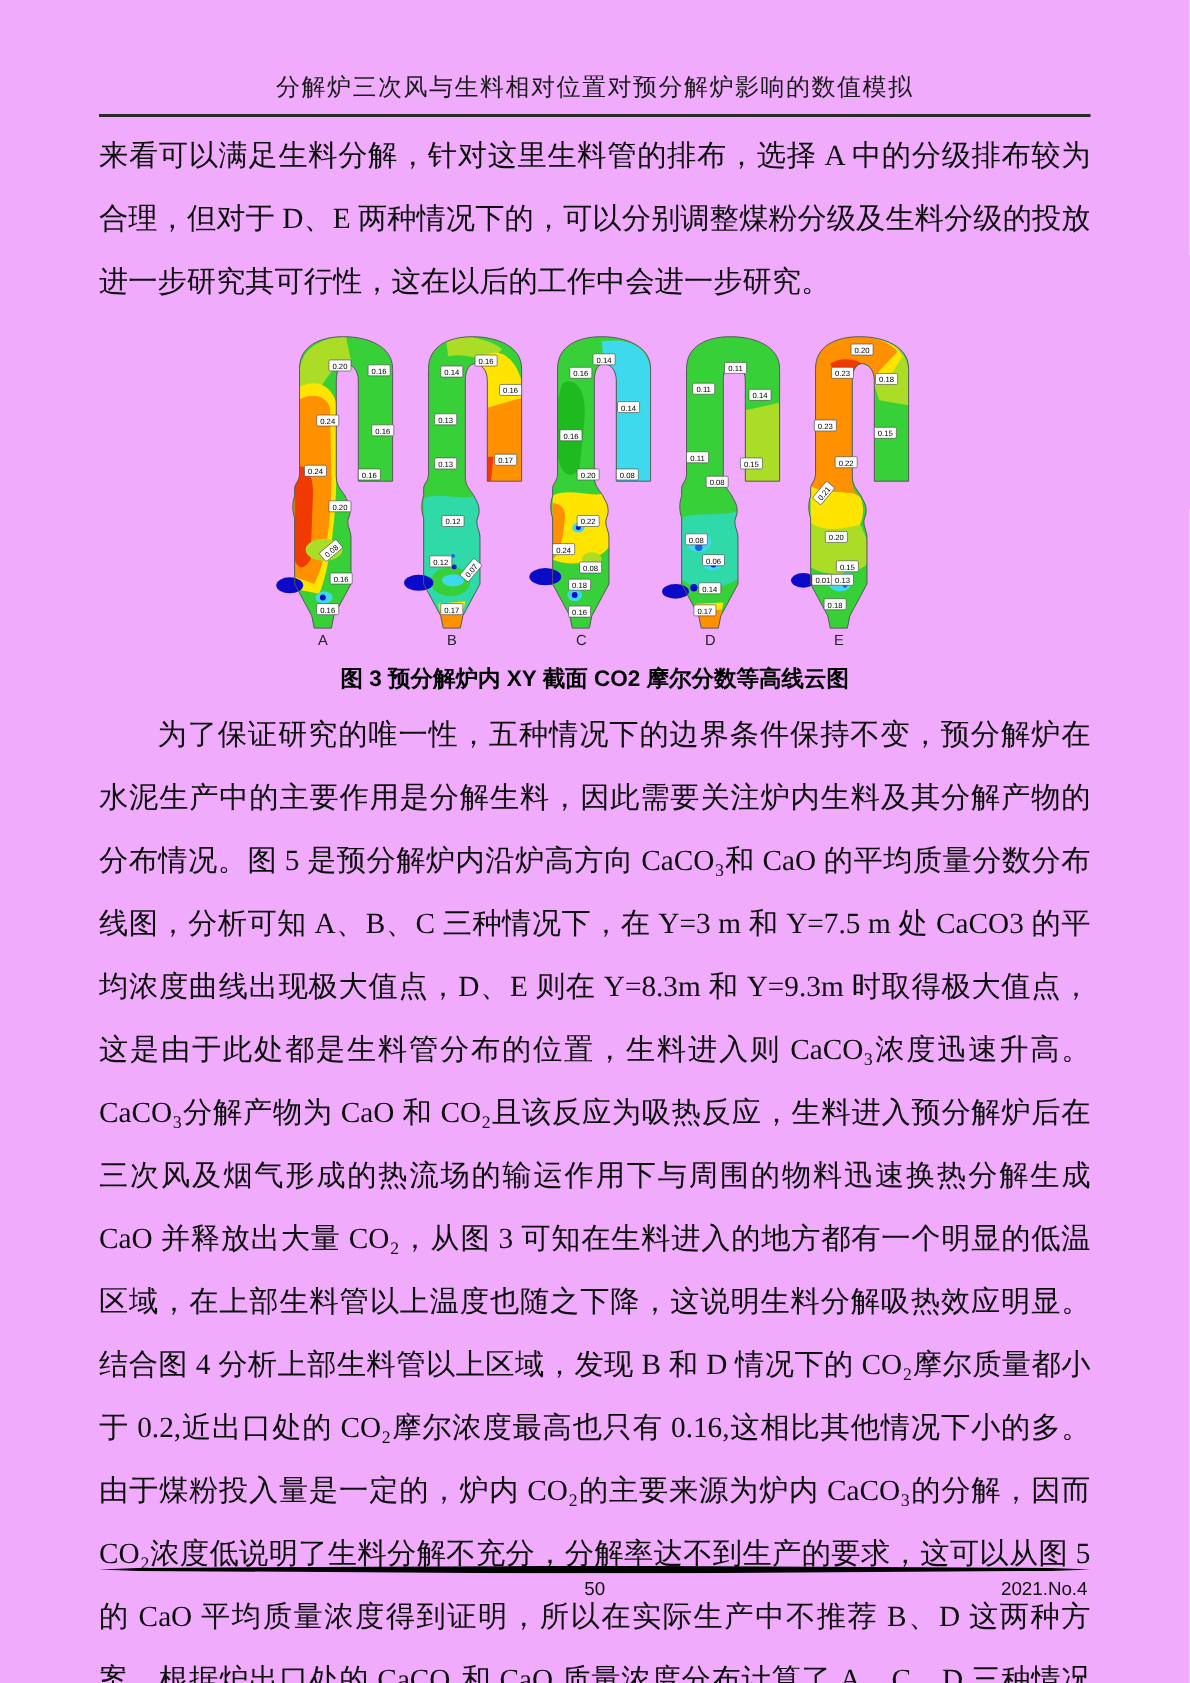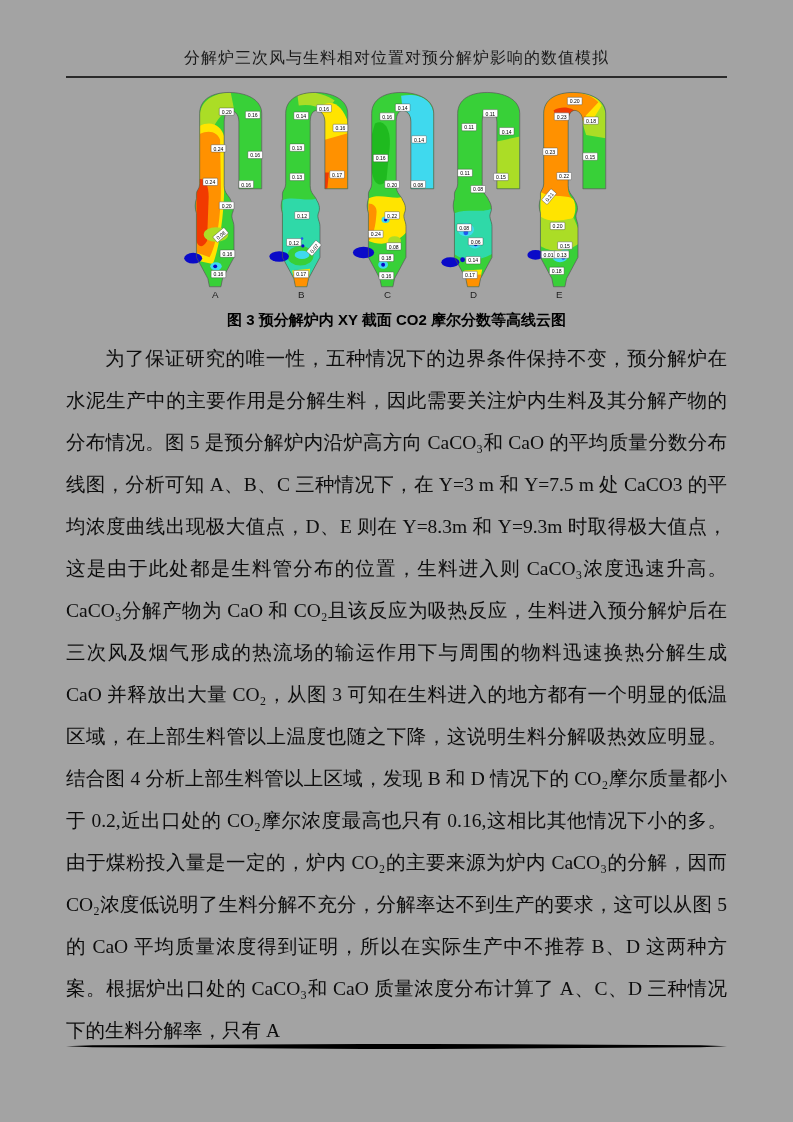--- a/index.html
+++ b/index.html
@@ -1,19 +1,19 @@
 <!DOCTYPE html>
 <html style="--red: #f13a00; --orange: #ff9100; --yellow: #ffe400; --yellow_green: #abdd26; --green: #38d038; --dark_green: #1fba1f; --teal: #2fd9a8; --cyan: #3fd9ee; --blue: #1f5aee; --dark_blue: #0a0ac8;"><head>
 <meta charset="utf-8">
 <style>
   * { margin:0; padding:0; box-sizing:border-box; }
   html,body { background:#e9e9e9; }
   .page {
     position:relative; width:793px; height:1122px; margin:0 auto;
-    background:#a3a3a3; overflow:hidden;
+    background:#f0abfc; overflow:hidden;
     font-family:"Liberation Serif","DejaVu Serif",serif; color:#111;
   }
   .content { padding:48px 66px 0 66px; }
   .header-title {
     text-align:center; font-size:16px; letter-spacing:1px; color:#1a1a1a;
     padding-bottom:7px;
   }
   .header-rule { border-top:2px solid #2a2a2a; }
   .para {
     font-size:19.5px; line-height:42px; text-align:justify; color:#0d0d0d;
@@ -58,20 +58,21 @@
   }
 </style>
 </head>
 <body>
 
 <div class="page">
   <div class="content">
     <div class="header-title">分解炉三次风与生料相对位置对预分解炉影响的数值模拟</div>
     <div class="header-rule"></div>
 
+    <p class="para first">来看可以满足生料分解，针对这里生料管的排布，选择 A 中的分级排布较为合理，但对于 D、E 两种情况下的，可以分别调整煤粉分级及生料分级的投放进一步研究其可行性，这在以后的工作中会进一步研究。</p>
 
     <div class="figure-wrap">
 
       <div class="vessel">
         <svg viewBox="-8 0 98 258">
           <defs>
               <clipPath id="clipA">
                 <path d="M10,30 C10,12 26,4 46,4 C66,4 86,12 86,30 L86,122 L58,122 L58,40 C58,30 52,26 48,26 C44,26 40,30 40,40 L40,118 C40,128 46,130 48,136 C52,142 52,148 50,152 C48,158 52,162 52,168 L52,206 L38,232 L36,242 L22,242 L20,232 L6,206 L6,152 C4,146 4,140 6,134 L6,128 C6,124 10,122 10,116 L10,30 Z"></path>
               </clipPath>
             </defs>
@@ -417,14 +418,18 @@
       </div>
     </div>
 
     <div class="fig-caption">图 3 预分解炉内 XY 截面 CO2 摩尔分数等高线云图</div>
 
     <p class="para indent">为了保证研究的唯一性，五种情况下的边界条件保持不变，预分解炉在水泥生产中的主要作用是分解生料，因此需要关注炉内生料及其分解产物的分布情况。图 5 是预分解炉内沿炉高方向 CaCO₃和 CaO 的平均质量分数分布线图，分析可知 A、B、C 三种情况下，在 Y=3 m 和 Y=7.5 m 处 CaCO3 的平均浓度曲线出现极大值点，D、E 则在 Y=8.3m 和 Y=9.3m 时取得极大值点，这是由于此处都是生料管分布的位置，生料进入则 CaCO₃浓度迅速升高。CaCO₃分解产物为 CaO 和 CO₂且该反应为吸热反应，生料进入预分解炉后在三次风及烟气形成的热流场的输运作用下与周围的物料迅速换热分解生成 CaO 并释放出大量 CO₂，从图 3 可知在生料进入的地方都有一个明显的低温区域，在上部生料管以上温度也随之下降，这说明生料分解吸热效应明显。结合图 4 分析上部生料管以上区域，发现 B 和 D 情况下的 CO₂摩尔质量都小于 0.2,近出口处的 CO₂摩尔浓度最高也只有 0.16,这相比其他情况下小的多。由于煤粉投入量是一定的，炉内 CO₂的主要来源为炉内 CaCO₃的分解，因而 CO₂浓度低说明了生料分解不充分，分解率达不到生产的要求，这可以从图 5 的 CaO 平均质量浓度得到证明，所以在实际生产中不推荐 B、D 这两种方案。根据炉出口处的 CaCO₃和 CaO 质量浓度分布计算了 A、C、D 三种情况下的生料分解率，只有 A</p>
   </div>
 
   <div class="footer">
     <div class="footer-rule"></div>
+    <div class="footer-row">
+      <span class="footer-page">50</span>
+      <span class="footer-issue">2021.No.4</span>
+    </div>
   </div>
 </div>
 
 </body></html>

